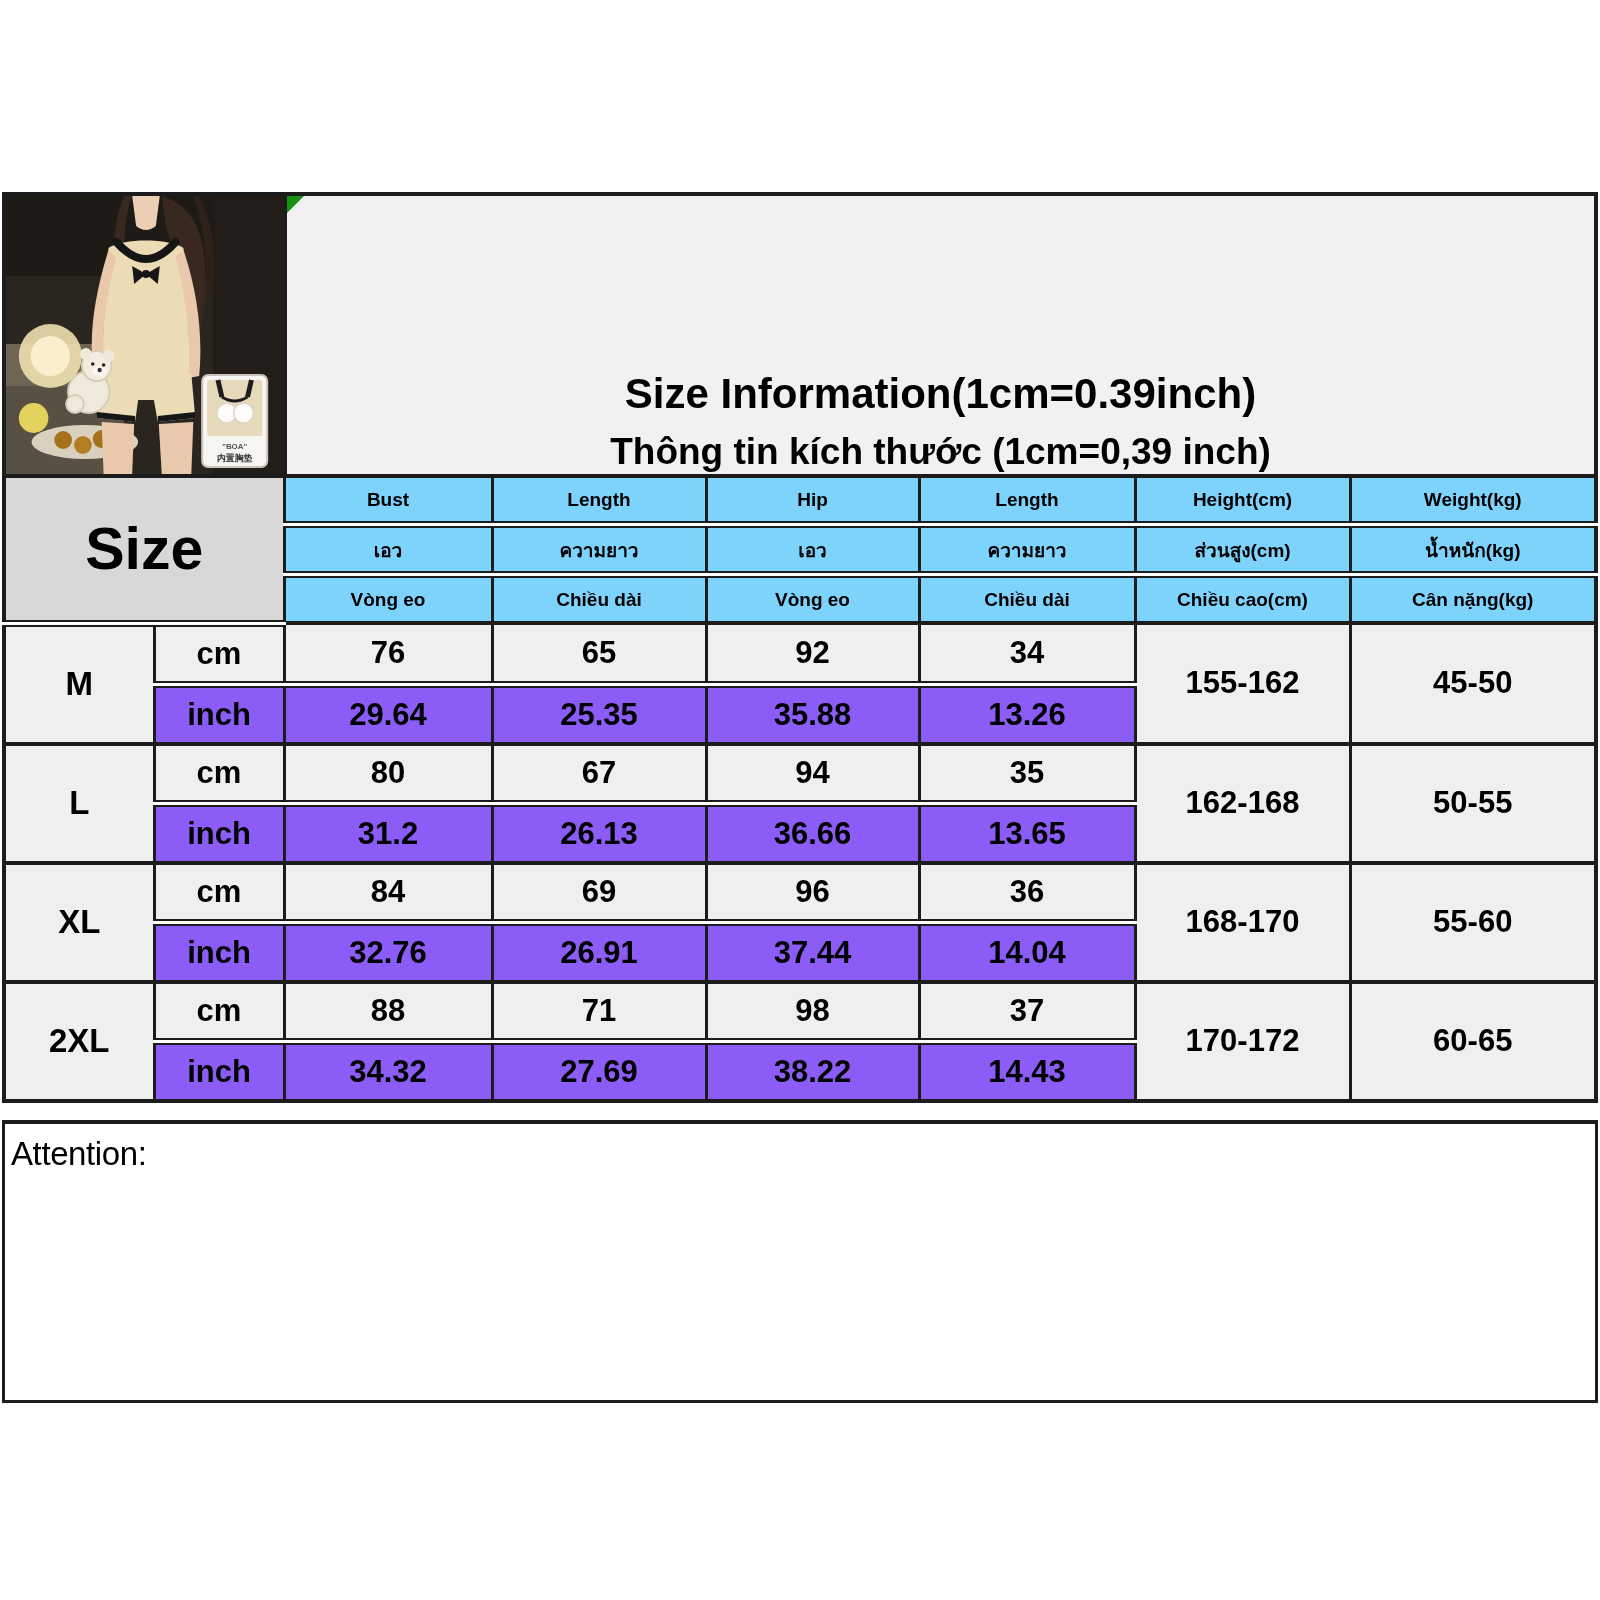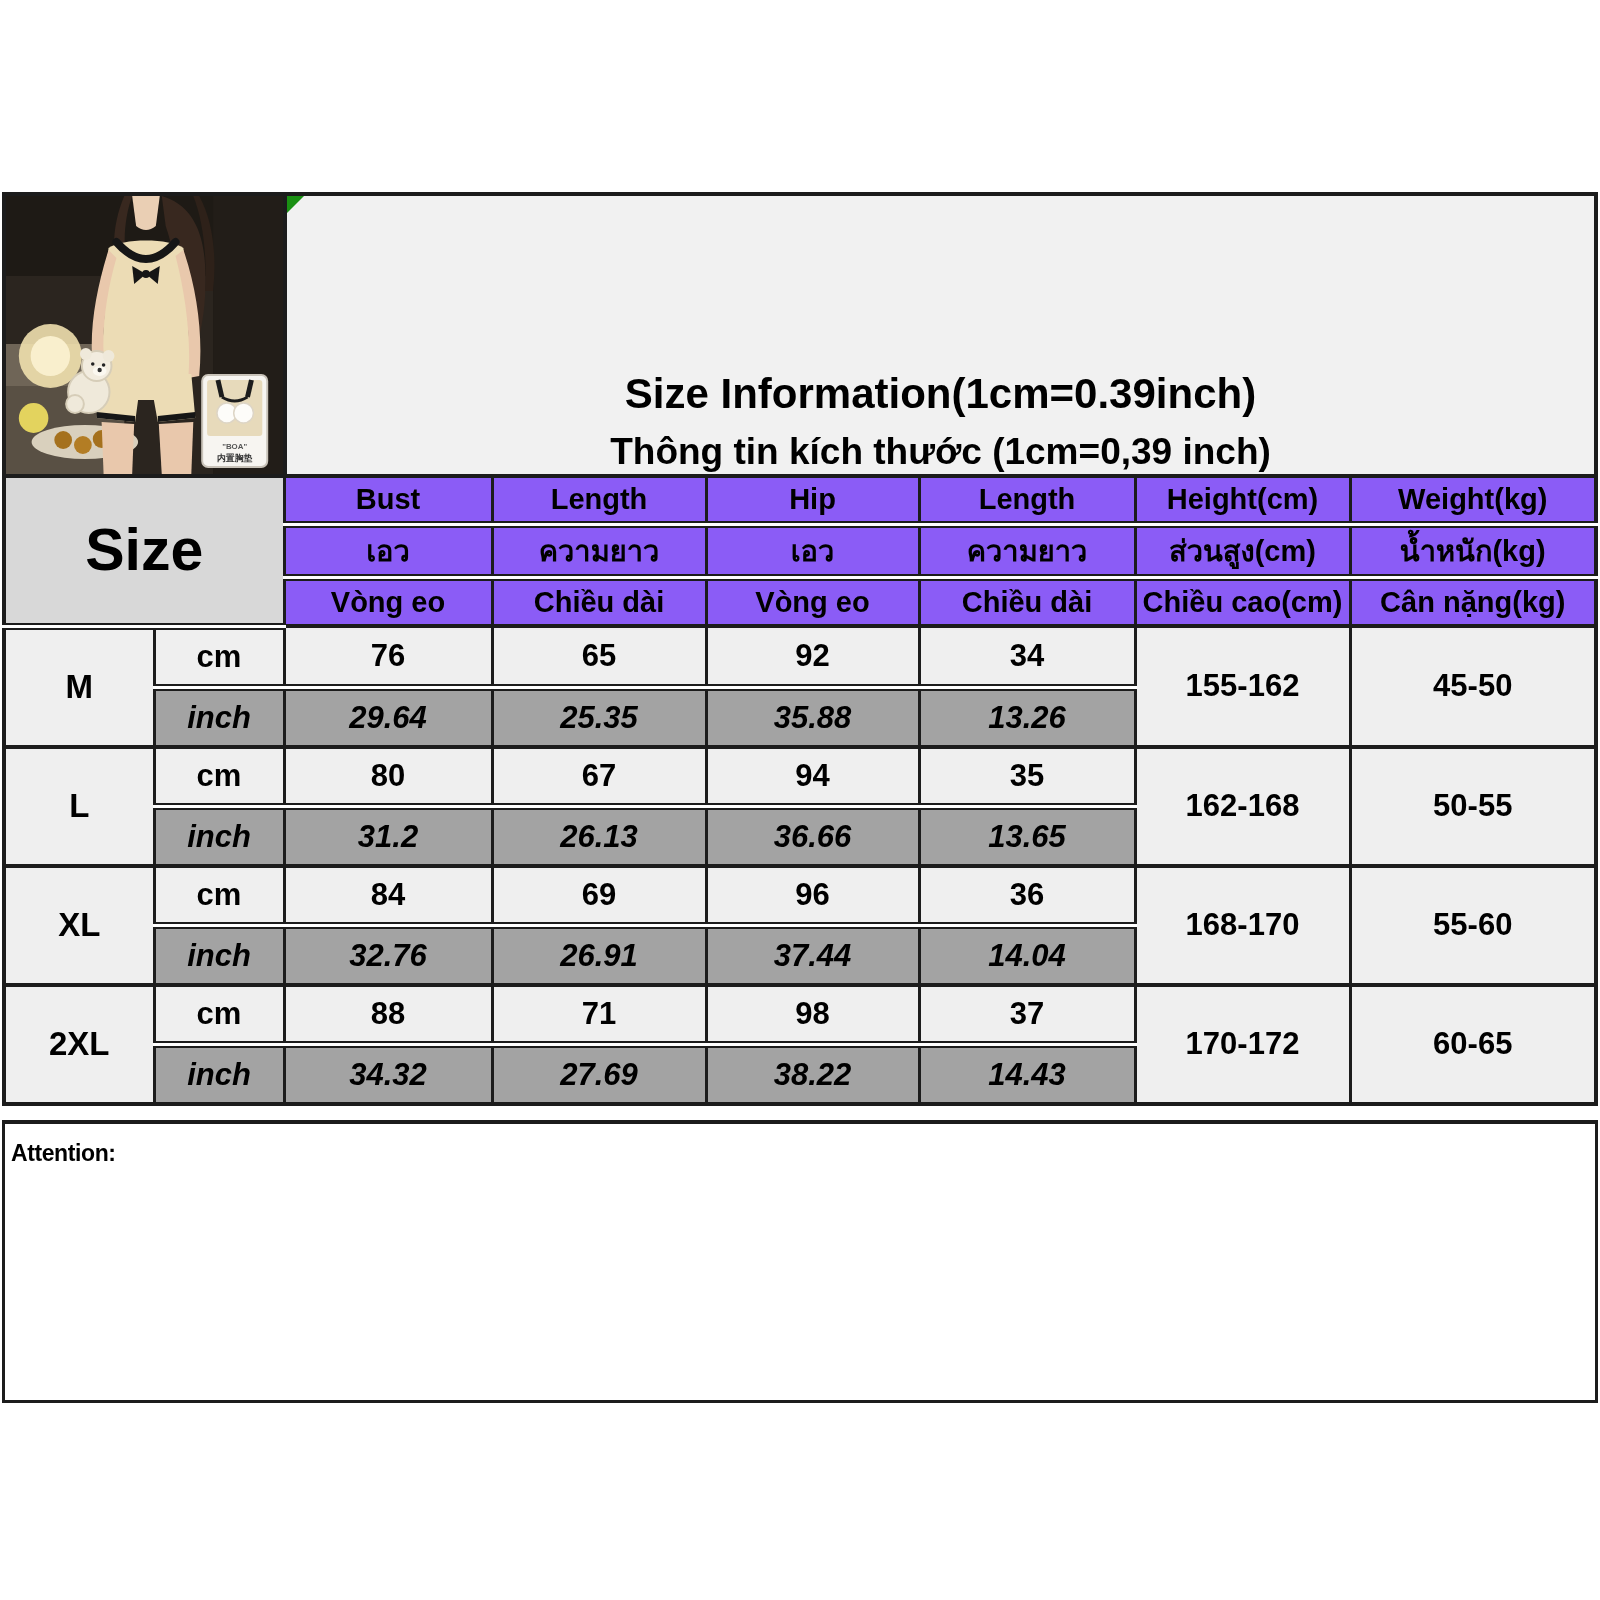--- a/index.html
+++ b/index.html
@@ -36,38 +36,38 @@
   
   table.size-table {
     position:absolute; left:2px; top:474px; width:1596px;
     border-collapse:collapse; table-layout:fixed; background:#ffffff;
     border:4px solid #1c1c1c;
   }
   .size-table th, .size-table td {
     border:3px solid #1c1c1c; text-align:center; vertical-align:middle;
     font-weight:bold; padding:0; overflow:hidden; white-space:nowrap;
   }
-  .size-table thead th { background:#8b5cf6; font-size:29px; height:43px; }
+  .size-table thead th { background:#7dd3fc; font-size:19px; height:43px; }
   .size-table thead tr.hr-en th, .size-table thead tr.hr-th th { border-bottom:7px double #1c1c1c; }
   .size-table th.corner { font-size:59px; background:#d8d8d8; }
   .size-table tbody td { font-size:31px; height:54px; }
   .size-table tbody tr.row-cm td { background:#efefef; }
-  .size-table tbody tr.row-inch td { background:#a3a3a3;font-style:italic; }
+  .size-table tbody tr.row-inch td { background:#8b5cf6; }
   .size-table tbody tr.row-cm td.unit, .size-table tbody tr.row-cm td.v { border-bottom:7px double #1c1c1c; }
   .size-table tbody tr.row-cm td { border-top:4px solid #1c1c1c; }
   .size-table td.size-label { background:#d8d8d8; font-size:33px; }
   .size-table td.range { background:#efefef; }
 
   
   .attention {
     position:absolute; left:2px; top:1120px; width:1596px; height:283px;
     box-sizing:border-box; border:3px solid #1c1c1c; border-top:4px solid #1c1c1c;
     background:#ffffff; padding:8px 14px 0 6px;
   }
-  .attention p { margin:0; font-size:23px; line-height:43px; letter-spacing:-0.4px; font-weight:bold; }
+  .attention p { margin:0; font-size:33px; line-height:43px; letter-spacing:-0.4px; font-weight:normal; }
   .attention p.justify { text-align:justify; }
 </style>
 </head>
 <body>
 
 <div class="sheet">
 
   <div class="top-band">
     <div class="photo-cell">
       <svg viewBox="0 0 281 278" preserveAspectRatio="none">

